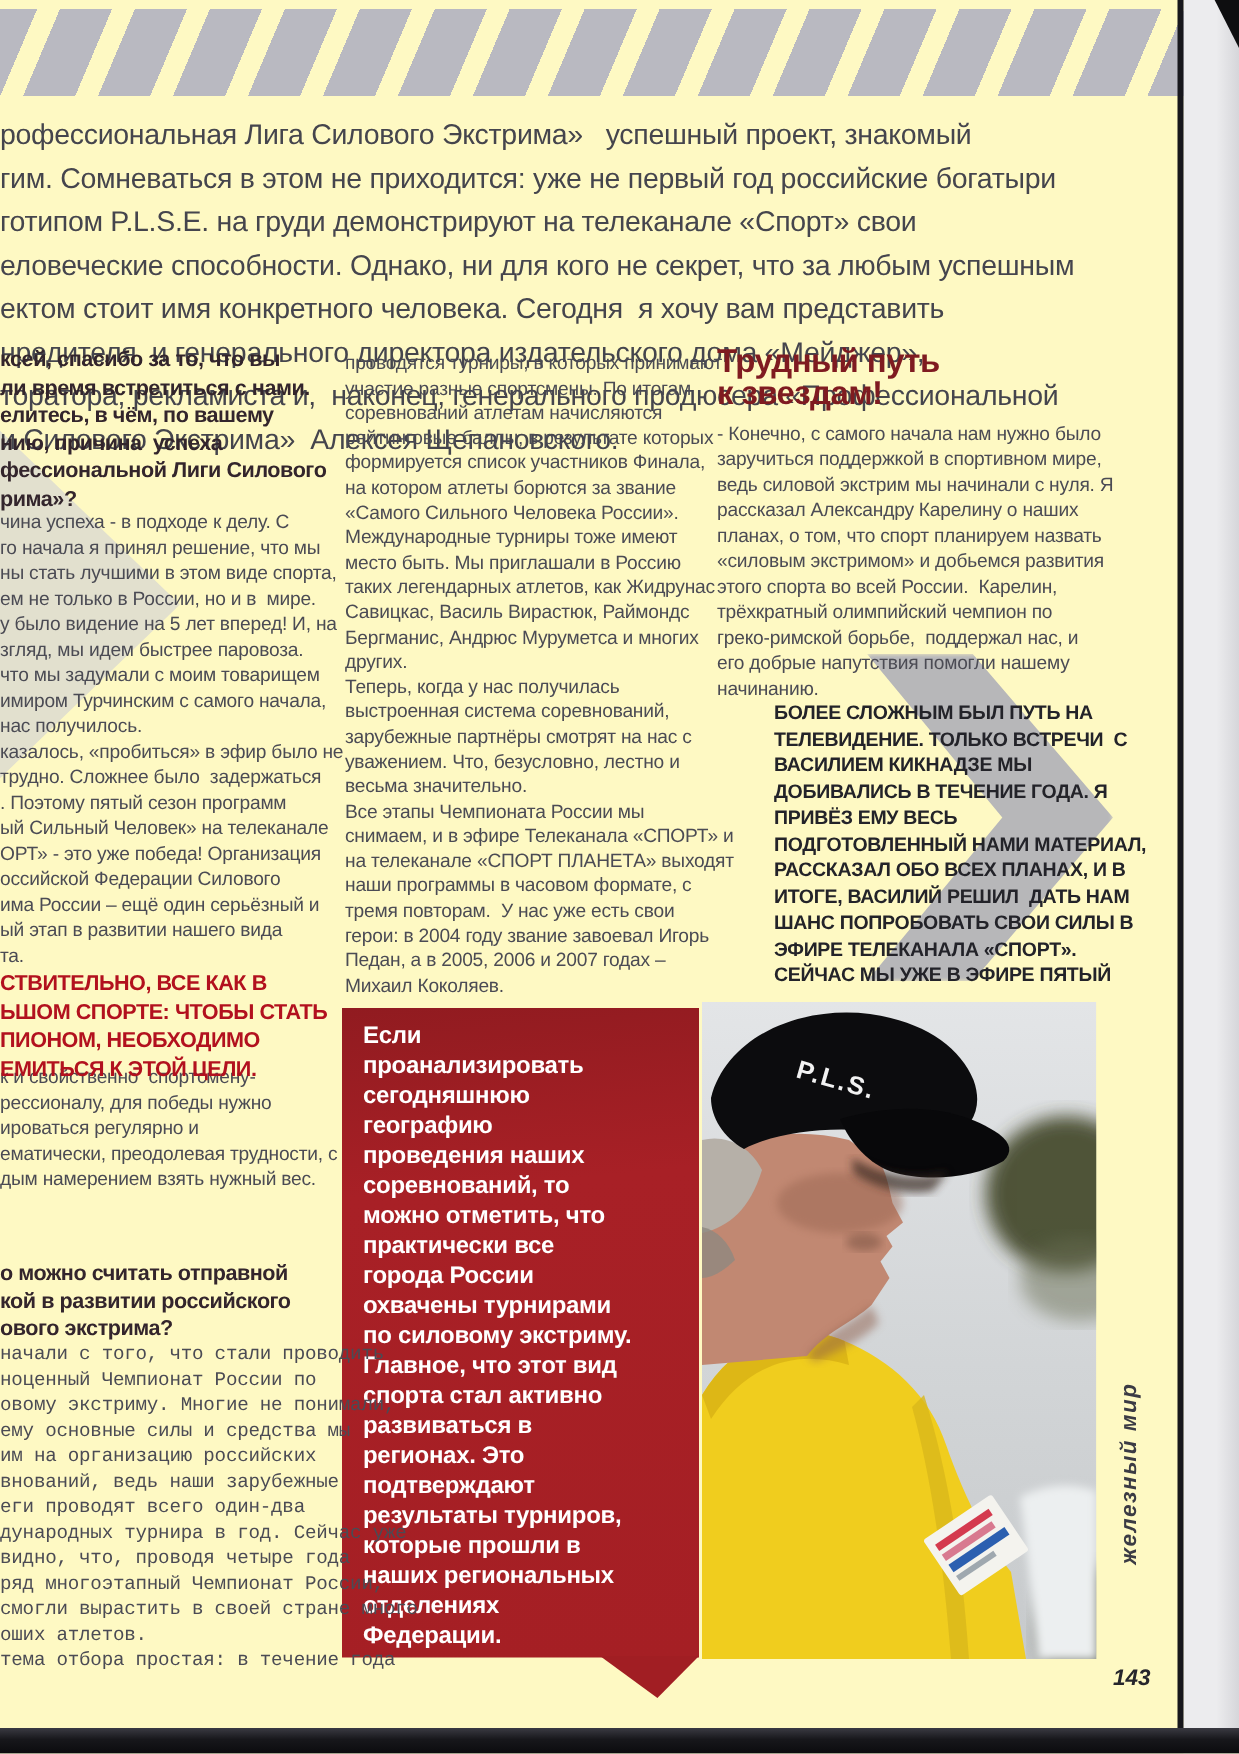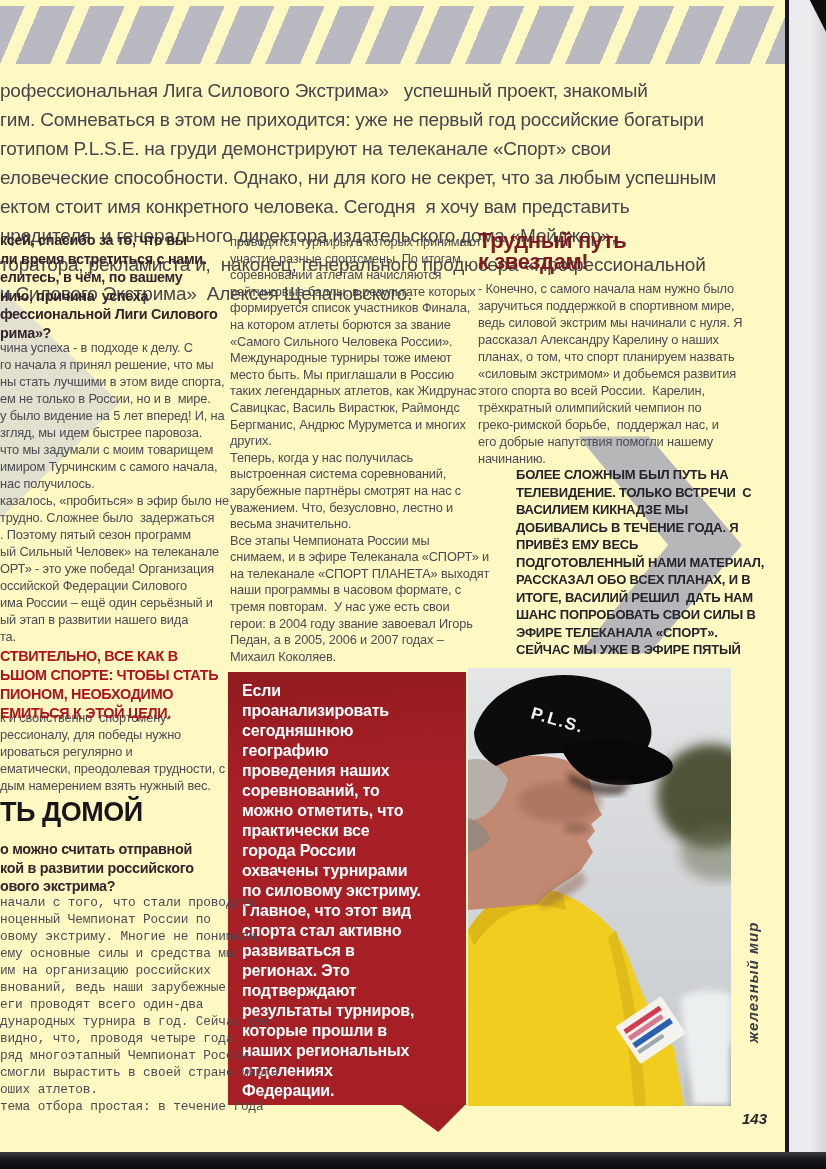--- a/index.html
+++ b/index.html
@@ -102,21 +102,20 @@
 та.</div>
   <div class="abs txt body lh-left" style="left:0;top:709px;">к и свойственно  спортсмену-
 рессионалу, для победы нужно
 ироваться регулярно и
 ематически, преодолевая трудности, с
 дым намерением взять нужный вес.</div>
   <div class="abs txt redcaps" style="left:0;top:647px;">СТВИТЕЛЬНО, ВСЕ КАК В
 ЬШОМ СПОРТЕ: ЧТОБЫ СТАТЬ
 ПИОНОМ, НЕОБХОДИМО
 ЕМИТЬСЯ К ЭТОЙ ЦЕЛИ.</div>
-  <div class="abs txt bighead" style="left:0;top:797px;">ТЬ ДОМОЙ</div>
   <div class="abs txt qbold" style="left:0;top:840px;">о можно считать отправной
 кой в развитии российского
 ового экстрима?</div>
   <div class="abs txt body lh-left" style="left:0;top:894px;font-family:Liberation Mono, monospace;">начали с того, что стали проводить
 ноценный Чемпионат России по
 овому экстриму. Многие не понимали,
 ему основные силы и средства мы
 им на организацию российских
 внований, ведь наши зарубежные
 еги проводят всего один-два

